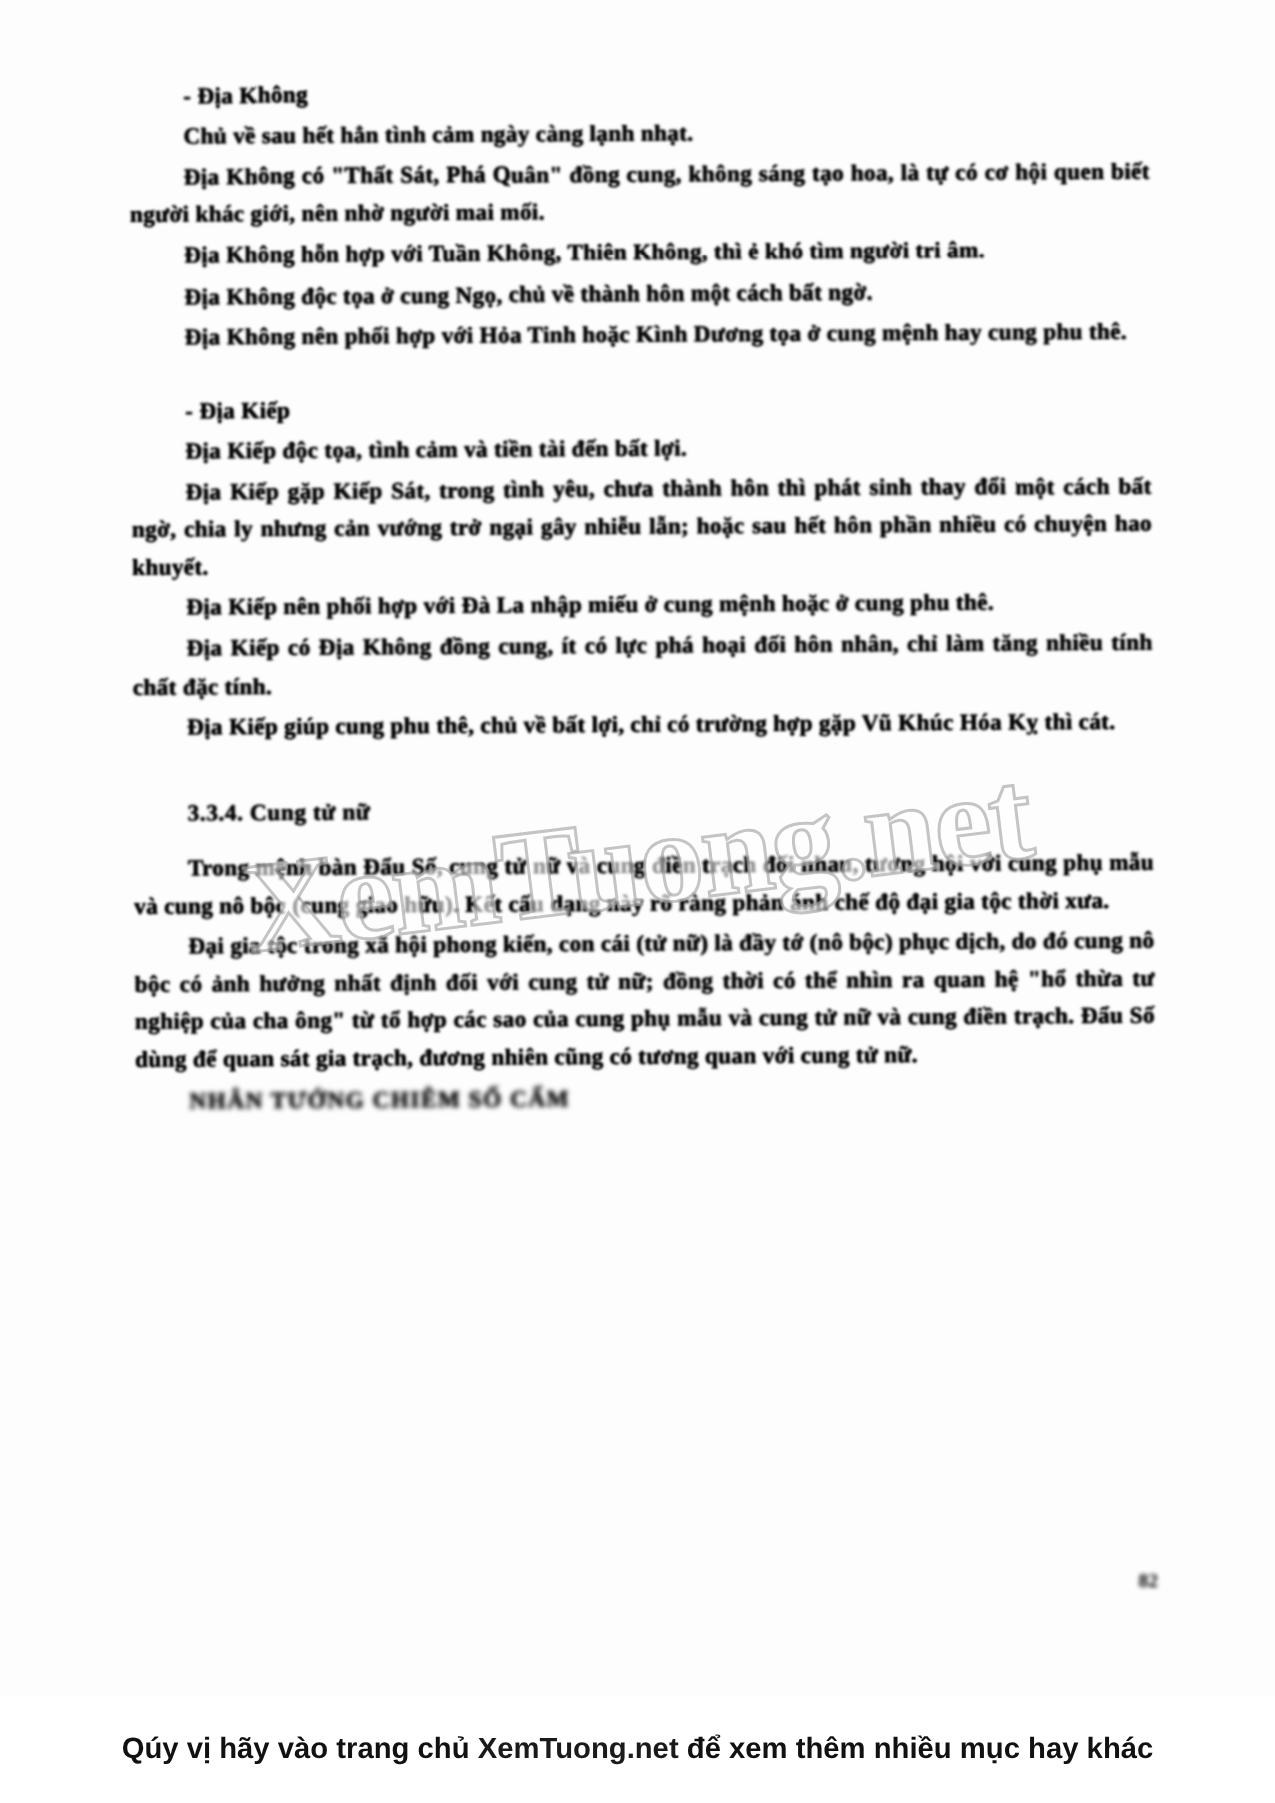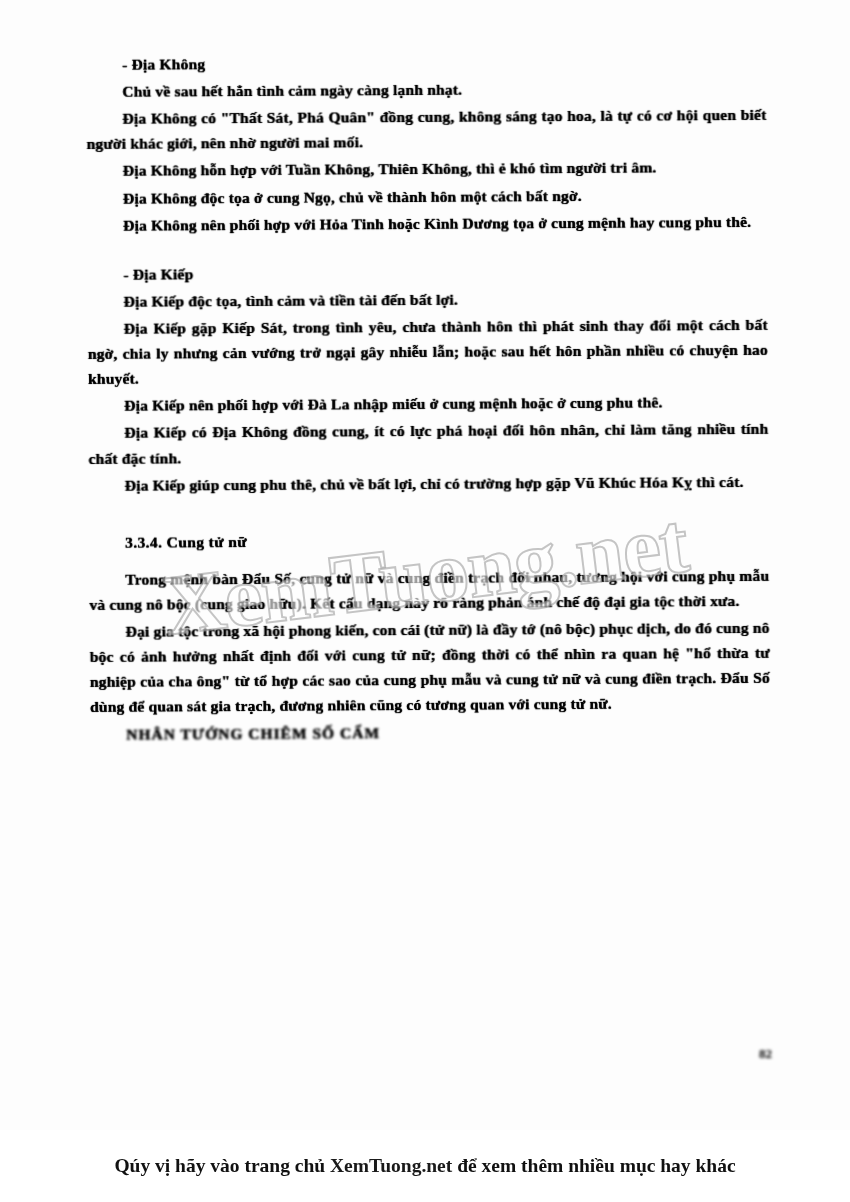--- a/index.html
+++ b/index.html
@@ -117,21 +117,21 @@
     left: 0;
     bottom: 0;
     width: 850px;
     height: 72px;
     background: #ffffff;
     display: flex;
     align-items: center;
     justify-content: center;
   }
   .footer-text {
-    font-family: Liberation Serif, serif;
+    font-family: Liberation Sans, sans-serif;
     font-size: 19.5px;
     font-weight: 700;
     color: #111111;
     white-space: nowrap;
   }
   .footer-text .link {
     color: #1a1a1a;
   }
 </style>
 </head>

